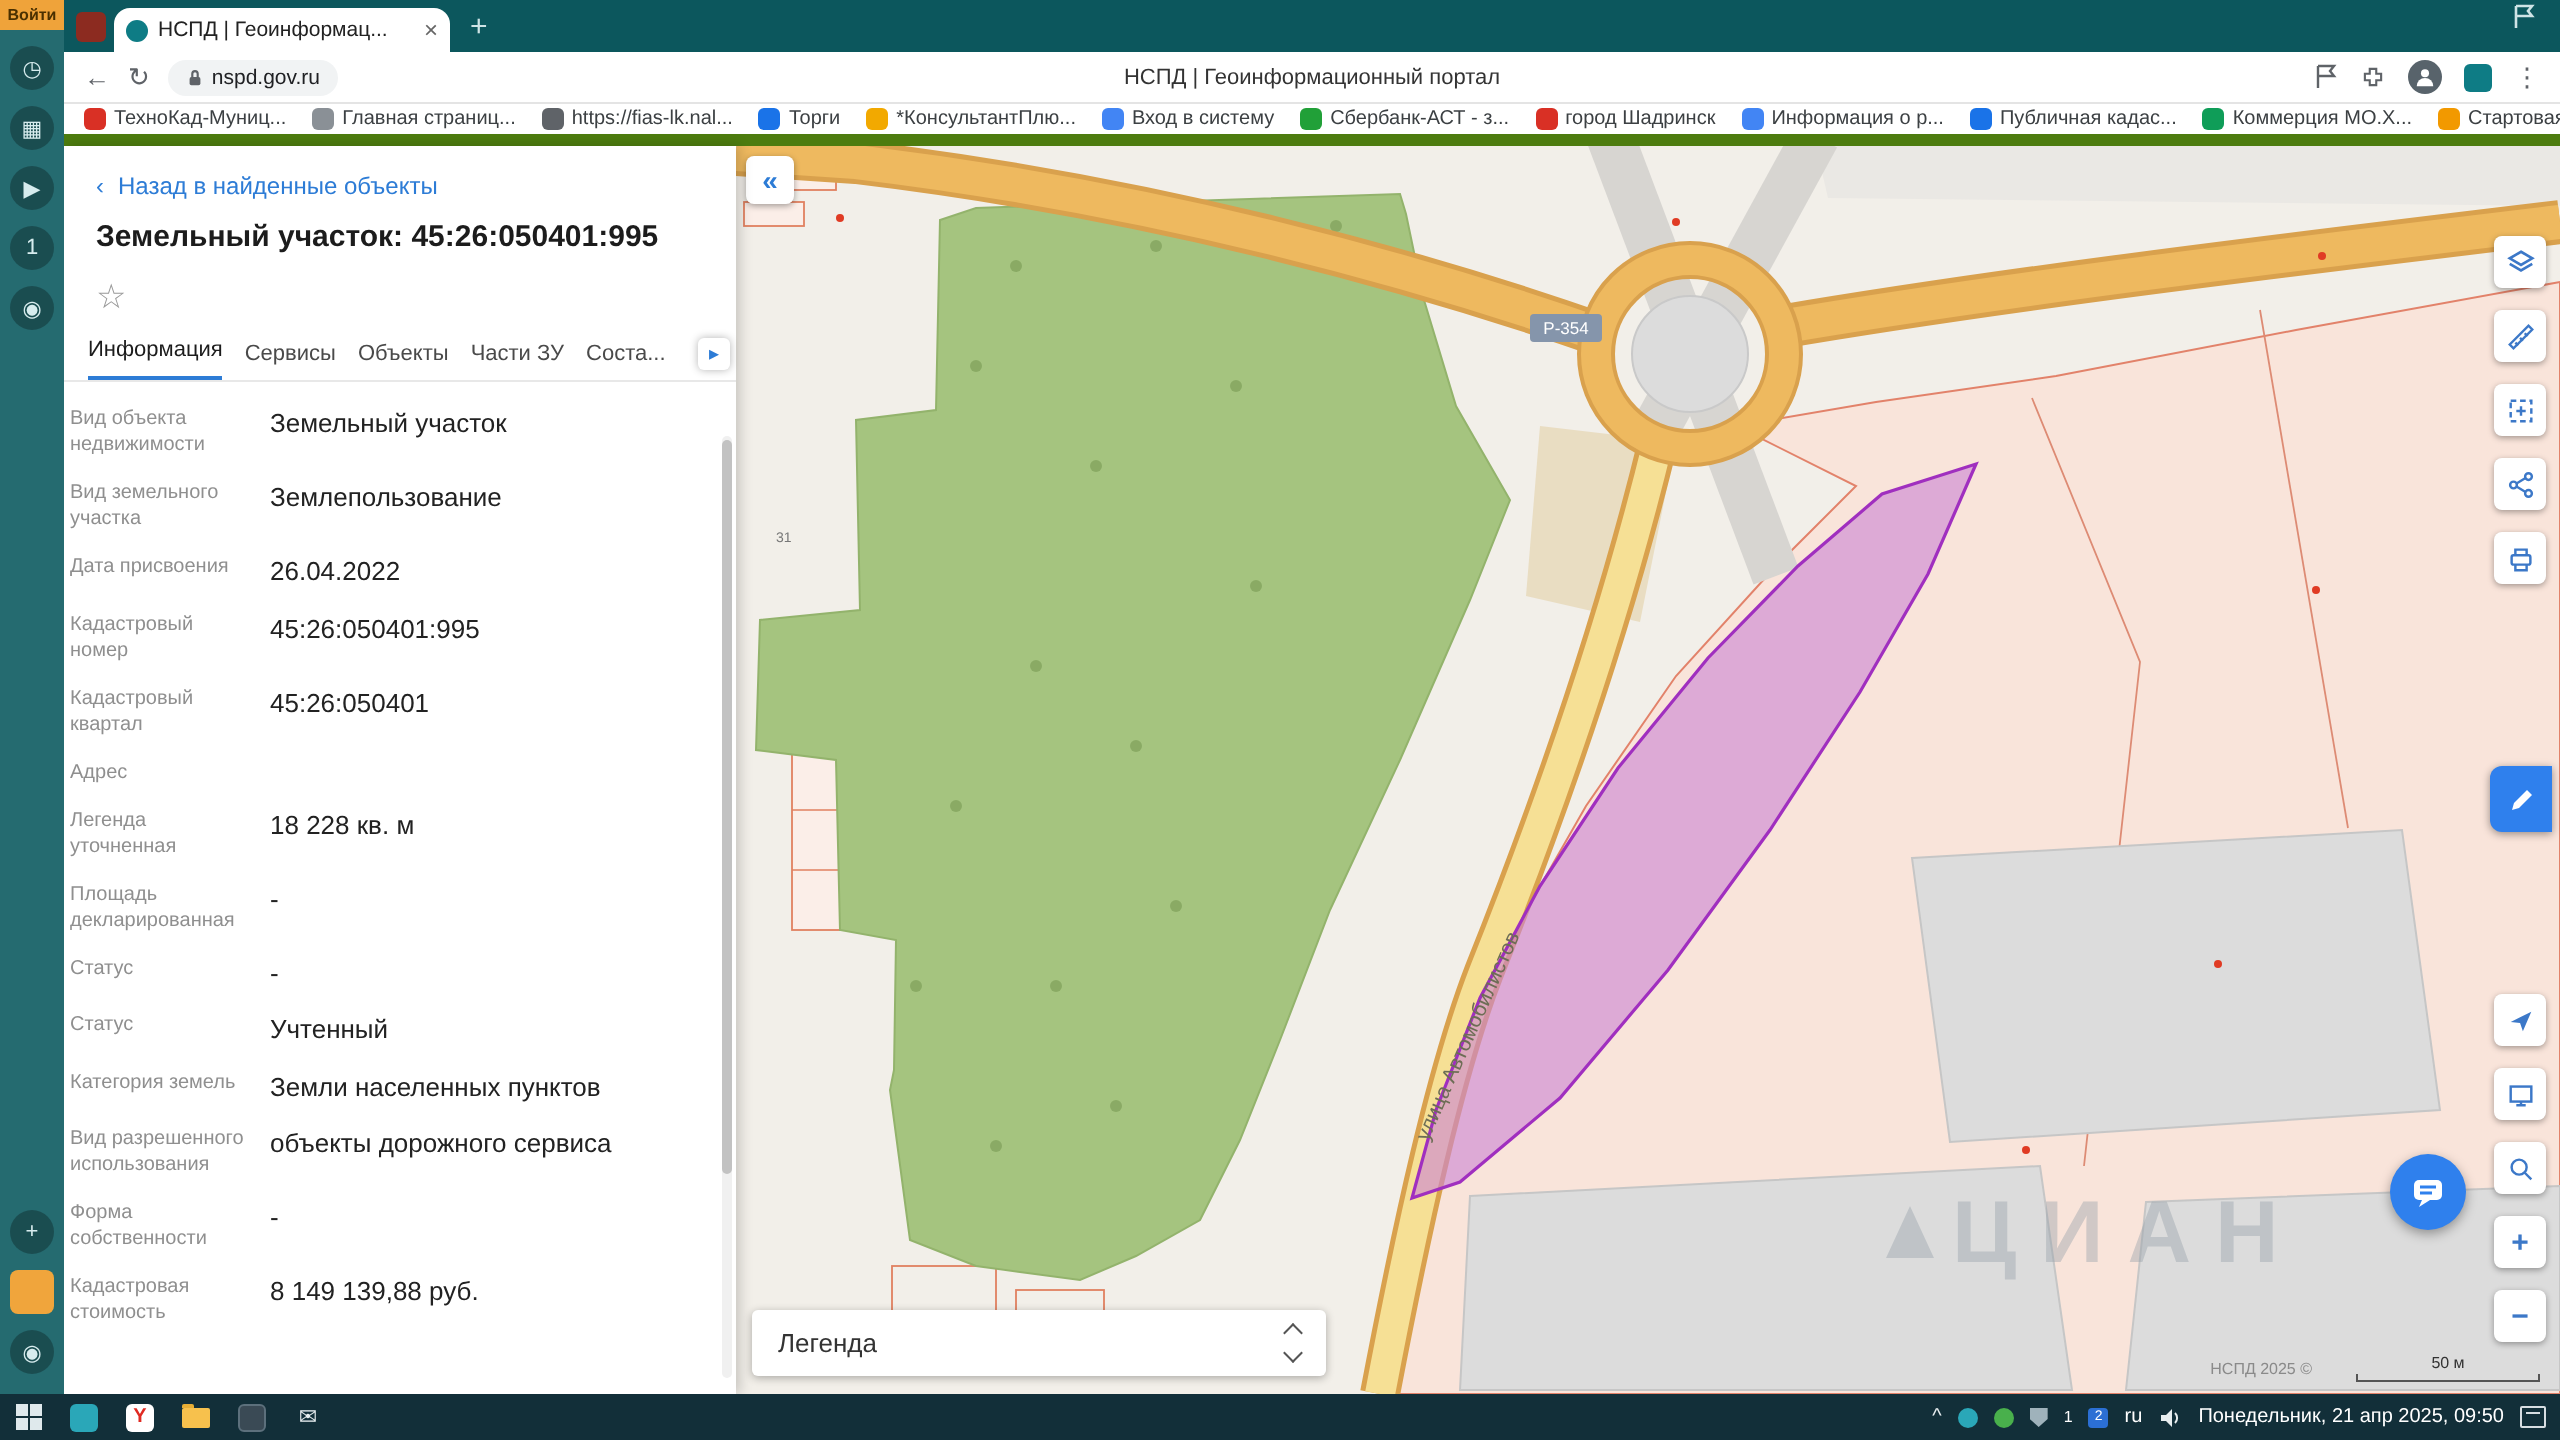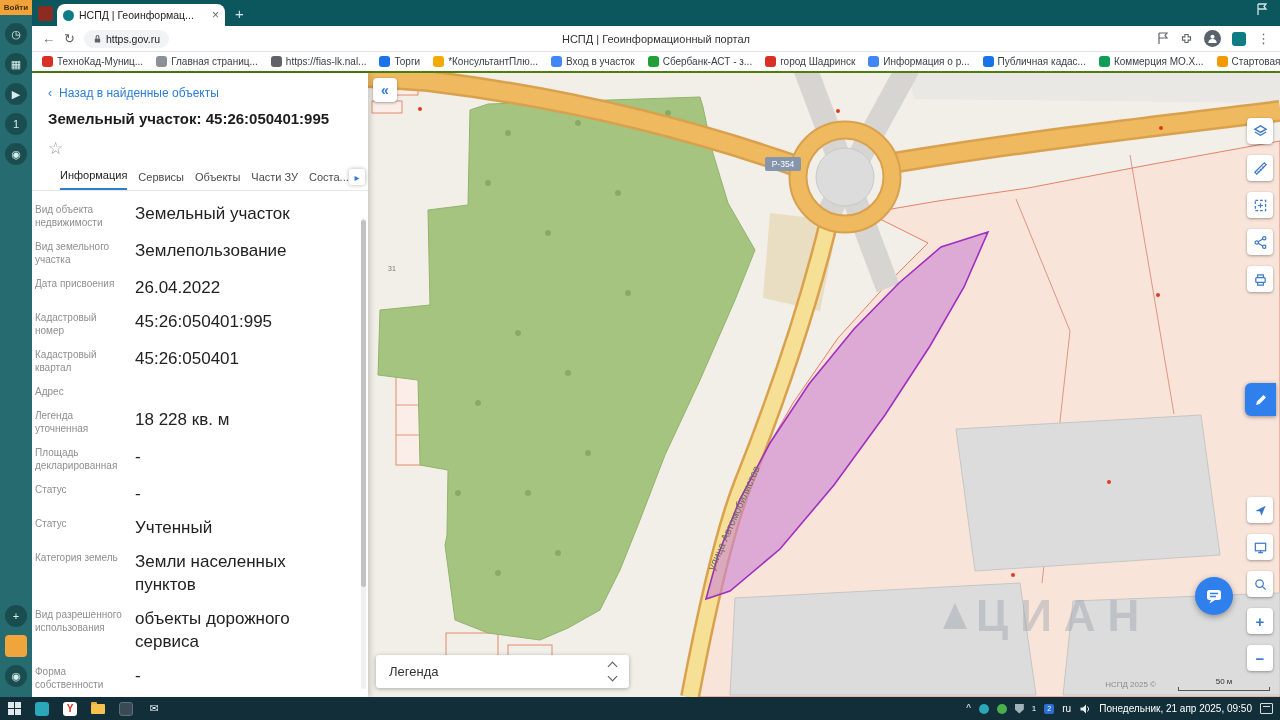--- a/index.html
+++ b/index.html
@@ -27,54 +27,54 @@
 .tb-right{margin-left:auto;margin-right:12px;margin-bottom:6px}
 .addrbar{position:absolute;left:0;top:26px;right:0;height:26px;background:#fff;border-bottom:1px solid #e4e4e4;display:flex;align-items:center;padding:0 10px;gap:9px}
 .navg{color:#5f6368;font-size:13px;cursor:pointer;line-height:1}
 .urlpill{height:18px;background:#f1f3f4;border-radius:10px;display:flex;align-items:center;gap:4px;padding:0 9px;cursor:pointer}
 .urltext{font-size:10.5px;color:#202124}
 .addr-title{position:absolute;left:50%;transform:translateX(-50%);font-size:11px;color:#333;white-space:nowrap}
 .addr-right{margin-left:auto;display:flex;align-items:center;gap:11px}
 .avatar{width:17px;height:17px;border-radius:50%;background:#58636b;display:flex;align-items:center;justify-content:center;cursor:pointer}
 .ext-nspd{width:14px;height:14px;border-radius:3px;background:#0e7c85;cursor:pointer}
 .kebab{color:#5f6368;font-size:13px;cursor:pointer}
-.bmbar{position:absolute;left:0;top:52px;right:0;height:21px;background:#fff;border-bottom:2px solid #4d7c0f;display:flex;align-items:center;gap:13px;padding:0 10px;overflow:hidden}
+.bmbar{position:absolute;left:0;top:52px;right:0;height:21px;background:#fff;border-bottom:6px solid #4d7c0f;display:flex;align-items:center;gap:13px;padding:0 10px;overflow:hidden}
 .bm{display:flex;align-items:center;gap:4px;cursor:pointer;flex:none}
 .bmi{width:11px;height:11px;border-radius:3px;flex:none}
 .bml{font-size:10px;color:#3c4043;white-space:nowrap}
 
 
 .content{position:absolute;top:73px;left:0;right:0;height:624px;background:#f2efe9}
 
 
 .panel{position:absolute;left:0;top:0;width:336px;height:624px;background:#fff;z-index:3;box-shadow:2px 0 6px rgba(0,0,0,.18)}
 .pback{padding:13px 16px 2px;color:#2d7cd6;font-size:12px;cursor:pointer;display:flex;gap:7px;align-items:center}
 .ptitle{padding:8px 16px 2px;font-size:15px;font-weight:bold;color:#1c1c1c}
 .pstar{padding:9px 16px 4px;font-size:17px;color:#9a9a9a;cursor:pointer}
-.ptabs{display:flex;align-items:flex-end;border-bottom:1px solid #e8e8e8;padding:0 0 0 28px;gap:11px;height:28px;font-size:11px;color:#4a4a4a;position:relative}
+.ptabs{display:flex;align-items:flex-end;border-bottom:1px solid #e8e8e8;padding:0 0 0 12px;gap:11px;height:28px;font-size:11px;color:#4a4a4a;position:relative}
 .ptab{padding-bottom:7px;cursor:pointer;white-space:nowrap}
 .ptab.active{color:#1c1c1c;border-bottom:2px solid #2d7cd6}
 .tabs-next{position:absolute;right:3px;bottom:5px;width:16px;height:16px;border-radius:3px;background:#fff;box-shadow:0 0 4px rgba(0,0,0,.3);color:#2d7cd6;font-size:10px;display:flex;align-items:center;justify-content:center;cursor:pointer}
 .fields{padding:12px 18px 0 3px;overflow:hidden}
 .field{display:flex;margin-bottom:11px}
 .flabel{width:100px;min-width:100px;font-size:10px;color:#8f8f8f;line-height:1.3;padding-right:10px}
-.fvalue{font-size:17px;color:#222;line-height:1.35}
+.fvalue{font-size:13px;color:#222;line-height:1.35}
 .pscroll{position:absolute;right:2px;top:145px;bottom:8px;width:5px;background:#f0f0f0;border-radius:3px}
 .pthumb{position:absolute;top:2px;left:0;width:5px;height:78%;background:#c2c2c2;border-radius:3px;cursor:grab}
 
 
 .map{position:absolute;left:336px;top:0;width:912px;height:624px;background:#f2efe9;overflow:hidden}
 .map svg.base{display:block;width:912px;height:624px}
 .mbtn{position:absolute;background:#fff;border-radius:4px;box-shadow:0 1px 3px rgba(0,0,0,.35);display:flex;align-items:center;justify-content:center;cursor:pointer}
 .map-collapse{left:5px;top:5px;width:24px;height:24px;color:#2d7cd6;font-size:14px;font-weight:bold}
 .mtool{right:7px;width:26px;height:26px}
 .mdraw{position:absolute;right:4px;top:310px;width:31px;height:33px;background:#2f80ed;border-radius:6px 0 0 6px;display:flex;align-items:center;justify-content:center;box-shadow:0 1px 4px rgba(0,0,0,.4);cursor:pointer}
 .mchat{position:absolute;right:47px;top:504px;width:38px;height:38px;border-radius:50%;background:#2f80ed;display:flex;align-items:center;justify-content:center;box-shadow:0 2px 6px rgba(0,0,0,.35);cursor:pointer}
 .zoomtxt{font-size:15px;color:#3c78c8;font-weight:bold}
-.legend{position:absolute;left:8px;top:582px;width:253px;height:33px;background:#fff;border-radius:3px;box-shadow:0 1px 4px rgba(0,0,0,.3);display:flex;align-items:center;justify-content:space-between;padding:0 13px;cursor:pointer;z-index:2}
+.legend{position:absolute;left:8px;top:582px;width:287px;height:33px;background:#fff;border-radius:3px;box-shadow:0 1px 4px rgba(0,0,0,.3);display:flex;align-items:center;justify-content:space-between;padding:0 13px;cursor:pointer;z-index:2}
 .legend-label{font-size:13px;color:#333}
 .chevcol{display:flex;flex-direction:column;gap:3px;align-items:center}
 .chev{width:7px;height:7px;border-right:1.5px solid #555;border-bottom:1.5px solid #555}
 .chev.up{transform:rotate(-135deg)}
 .chev.down{transform:rotate(45deg)}
 .mcopy{position:absolute;right:124px;bottom:8px;font-size:8px;color:#8a8a8a}
 .mscale{position:absolute;right:10px;bottom:6px;width:92px;text-align:center;font-size:8px;color:#333}
 .mscale .bar{border-bottom:1.5px solid #555;border-left:1.5px solid #555;border-right:1.5px solid #555;height:4px;margin-top:1px}
 
 
@@ -138,21 +138,21 @@
     </div>
 
     <div class="addrbar">
       <span class="navg">←</span>
       <span class="navg">↻</span>
       <div class="urlpill">
         <svg width="9" height="10" viewBox="0 0 10 11">
             <rect x="2" y="5" width="6" height="4.5" rx="1" fill="#5f6368"></rect>
             <path d="M3.5 5V3.2a1.5 1.5 0 0 1 3 0V5" stroke="#5f6368" fill="none" stroke-width="1.2"></path>
           </svg>
-        <span class="urltext">https.gov.ru</span>
+        <span class="urltext">nspd.gov.ru</span>
       </div>
       <div class="addr-title">НСПД | Геоинформационный портал</div>
       <div class="addr-right">
         <svg width="12" height="13" viewBox="0 0 12 13">
             <path d="M2 1v11M2 1h8l-2 2.5L10 6H2" stroke="#5f6368" stroke-width="1.2" fill="none"></path>
           </svg>
         <svg width="13" height="13" viewBox="0 0 16 16">
             <path d="M6 3h4v3h3v4h-3v3H6v-3H3V6h3z" stroke="#5f6368" fill="none" stroke-width="1.3"></path>
           </svg>
         <div class="avatar">
@@ -182,21 +182,21 @@
       <div class="bm">
           <span class="bmi" style="background: rgb(26, 115, 232);"></span>
           <span class="bml">Торги</span>
         </div>
       <div class="bm">
           <span class="bmi" style="background: rgb(242, 169, 0);"></span>
           <span class="bml">*КонсультантПлю...</span>
         </div>
       <div class="bm">
           <span class="bmi" style="background: rgb(66, 133, 244);"></span>
-          <span class="bml">Вход в участок</span>
+          <span class="bml">Вход в систему</span>
         </div>
       <div class="bm">
           <span class="bmi" style="background: rgb(33, 160, 56);"></span>
           <span class="bml">Сбербанк-АСТ - з...</span>
         </div>
       <div class="bm">
           <span class="bmi" style="background: rgb(217, 48, 37);"></span>
           <span class="bml">город Шадринск</span>
         </div>
       <div class="bm">

